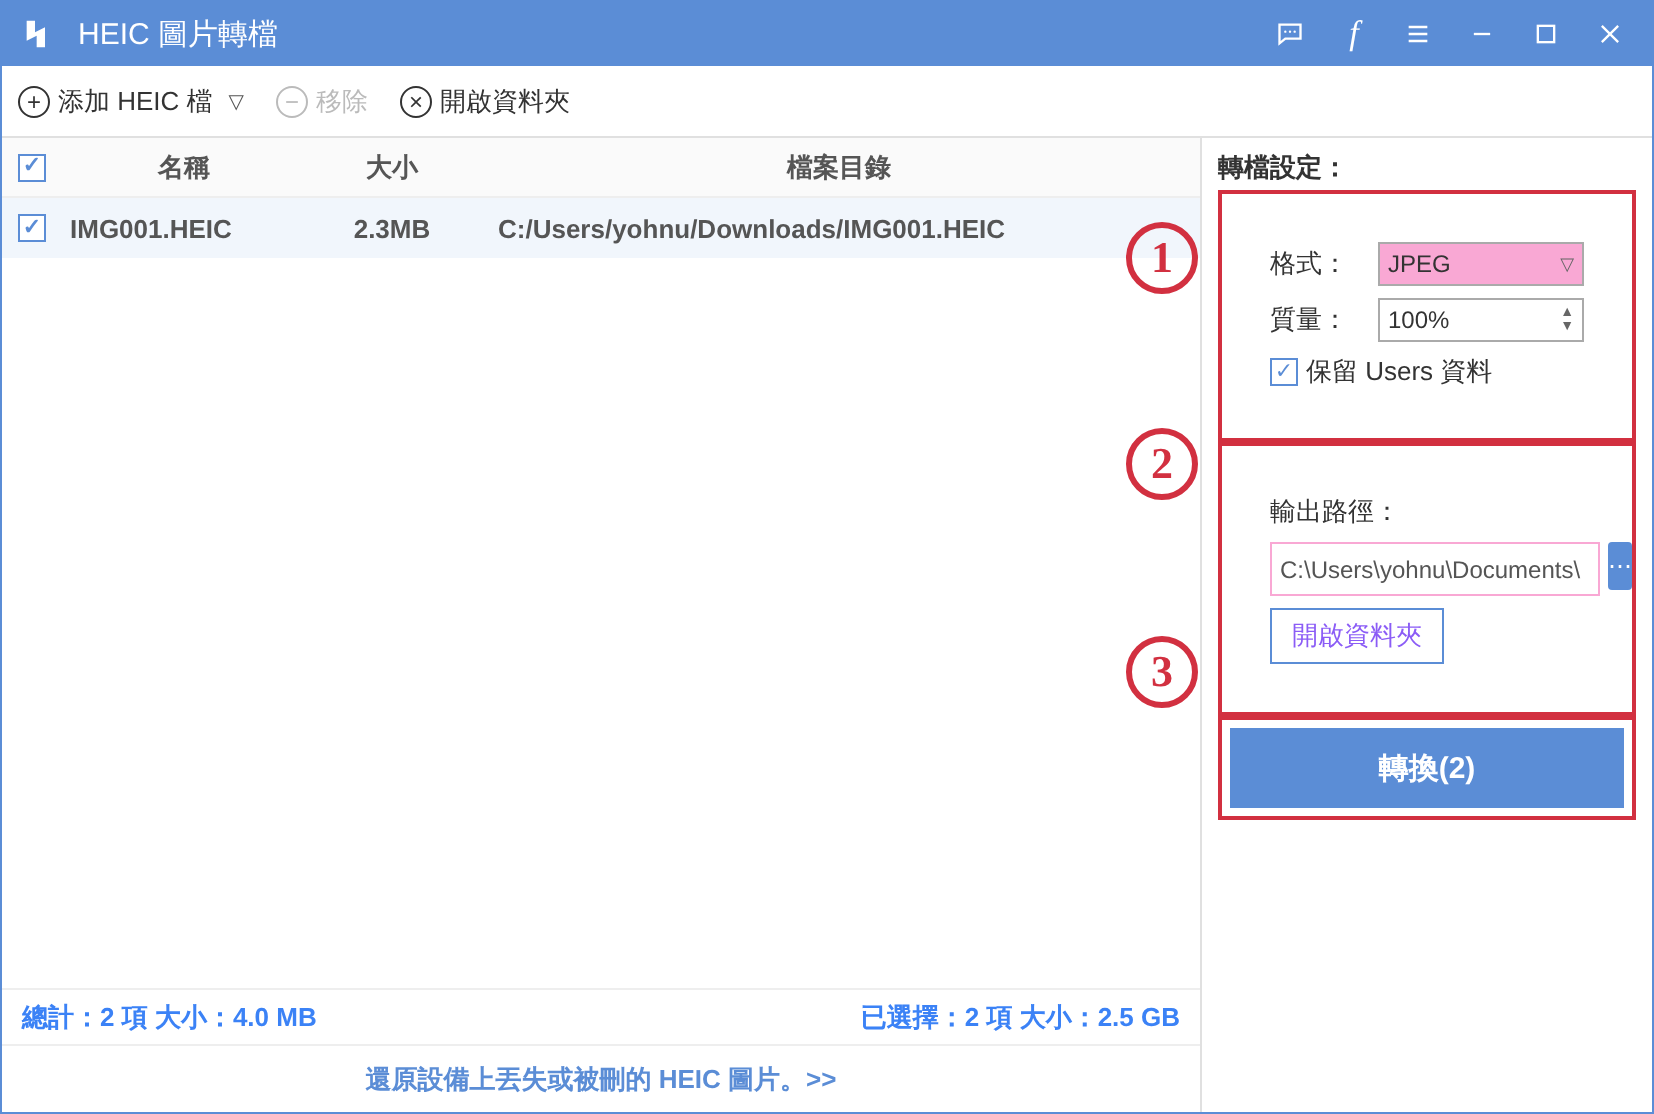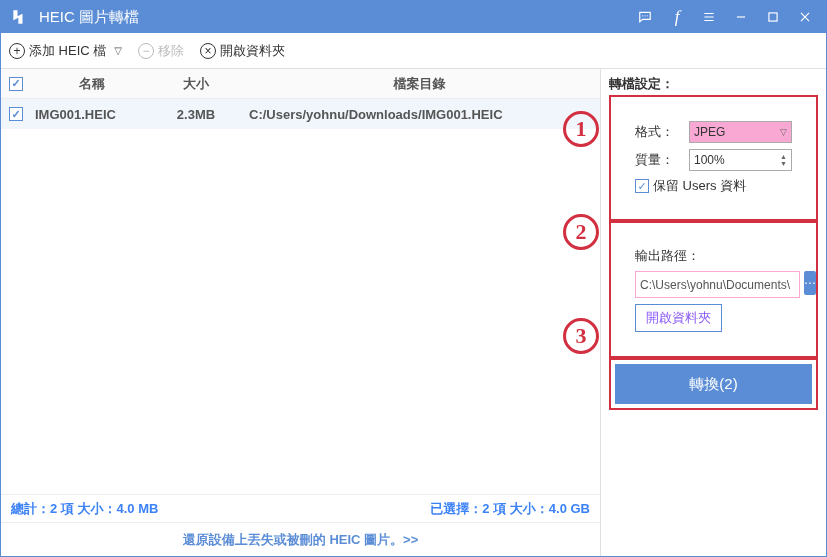--- a/index.html
+++ b/index.html
@@ -41,21 +41,21 @@
 .frow { display: flex; align-items: center; margin-bottom: 6px; gap: 4px; }
 .frow label { width: 50px; color: #333; }
 .sel { flex: 1; height: 22px; border: 1px solid #aaa; background: #f9a8d4; display: flex; align-items: center; justify-content: space-between; padding: 0 4px; cursor: pointer; font-size: 12px; }
 .spin { flex: 1; height: 22px; border: 1px solid #aaa; display: flex; align-items: center; padding: 0 4px; font-size: 12px; justify-content: space-between; }
 .spin .arrows { display: flex; flex-direction: column; font-size: 7px; line-height: 1; color: #666; }
 .chkrow { display: flex; align-items: center; gap: 4px; }
 .pathbox { display: flex; gap: 4px; margin-bottom: 6px; }
 .pathbox input { flex: 1; height: 27px; border: 1px solid #f9a8d4; padding: 0 4px; font-size: 12px; color: #555; }
 .browse { width: 24px; height: 24px; background: #5b8dd6; color: #fff; display: flex; align-items: center; justify-content: center; cursor: pointer; font-size: 12px; border-radius: 2px; }
 .openfolder { border: 1px solid #5b8dd6; color: #8b5cf6; padding: 4px 10px; background: #fff; cursor: pointer; font-size: 13px; display: inline-block; font-family: Liberation Mono, monospace; }
-.convert { width: 100%; height: 40px; background: #5b8dd6; color: #fff; border: none; font-size: 15px; cursor: pointer; }
+.convert { width: 100%; height: 40px; background: #5b8dd6; color: #fff; border: none; font-size: 15px; cursor: pointer; font-weight: bold; }
 .stepnum { width: 36px; height: 36px; border: 3px solid #d23040; border-radius: 50%; color: #d23040; font-family: Georgia, serif; font-size: 22px; font-weight: bold; display: flex; align-items: center; justify-content: center; position: absolute; }
 .step1 { top: 110px; left: 562px; }
 .step2 { top: 213px; left: 562px; }
 .step3 { top: 317px; left: 562px; }
 .spacer { flex: 1; }
 </style>
 </head>
 <body>
 
 <div class="window">
@@ -131,21 +131,21 @@
             <div class="col-chk">
               <span class="chk checked"></span>
             </div>
             <div class="col-name">IMG001.HEIC</div>
             <div class="col-size">2.3MB</div>
             <div class="col-path">C:/Users/yohnu/Downloads/IMG001.HEIC</div>
           </div>
         </div>
       <div class="status">
         <span>總計：2 項 大小：4.0 MB</span>
-        <span>已選擇：2 項 大小：4.0 GB</span>
+        <span>已選擇：2 項 大小：2.5 GB</span>
       </div>
       <div class="restore">
         <a>還原設備上丟失或被刪的 HEIC 圖片。&gt;&gt;</a>
       </div>
     </div>
 
     <div class="right">
       <div style="position:relative; margin-top:16px;">
         <div class="panel-title outer">轉檔設定：</div>
         <div class="panel">

